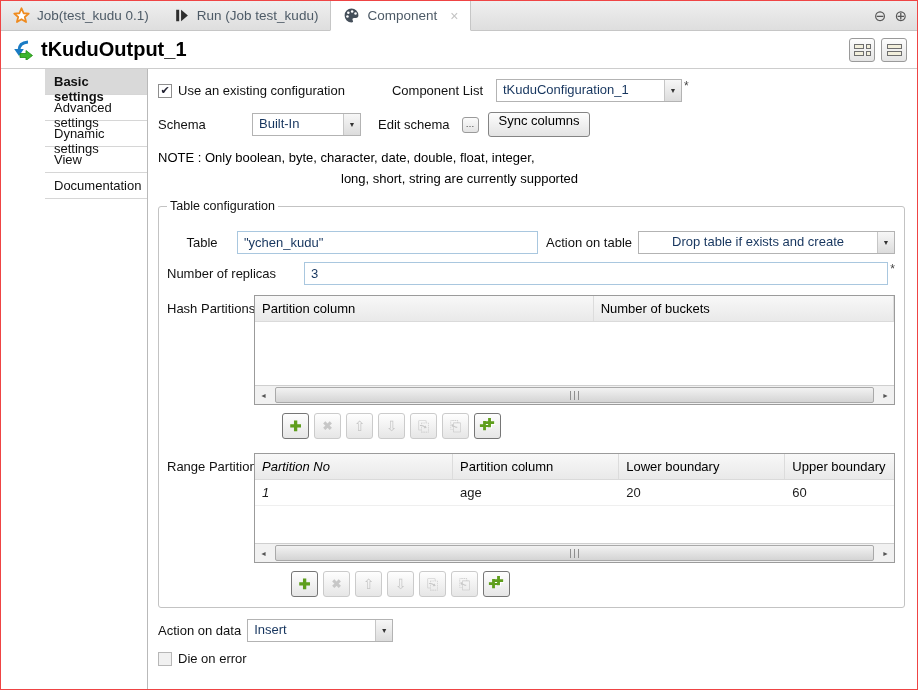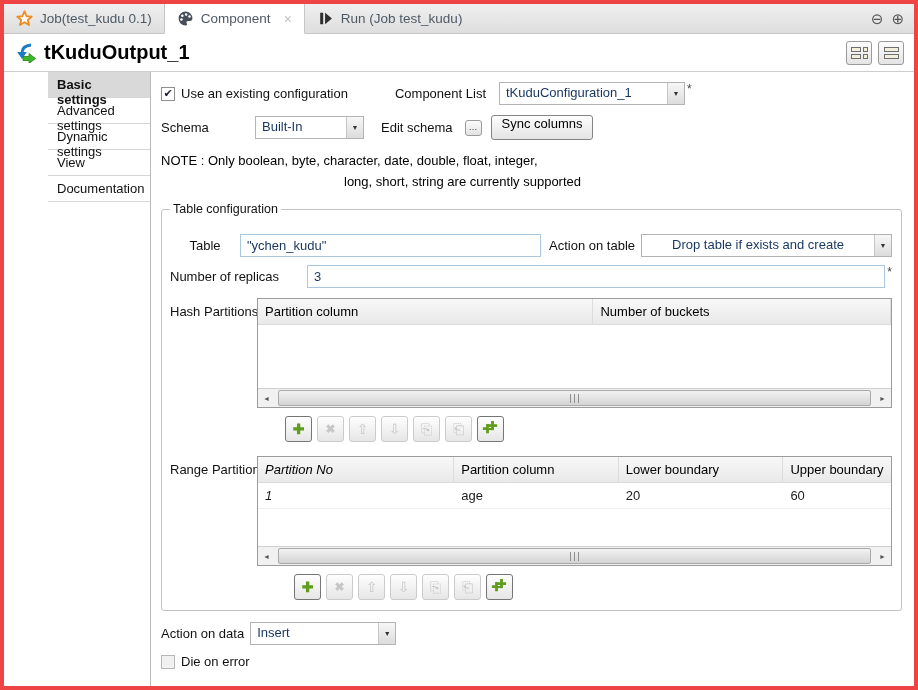--- a/index.html
+++ b/index.html
@@ -1,19 +1,19 @@
 <!DOCTYPE html>
 <html><head>
 <meta charset="utf-8">
 <style>
   * { margin:0; padding:0; box-sizing:border-box; }
   html,body { background:#fff; }
   body { font-family:"Liberation Sans", sans-serif; font-size:13px; color:#1a1a1a; }
 
-  .window { width:918px; height:690px; border:4px solid #ef4444; background:#fff; overflow:hidden; position:relative; }
+  .window { width:918px; height:690px; border:1px solid #ef4444; background:#fff; overflow:hidden; position:relative; }
 
   
   .tabbar { height:30px; background:linear-gradient(#efefef,#dedede); display:flex; align-items:stretch; border-bottom:1px solid #c6c6c6; }
   .tab { display:flex; align-items:center; gap:7px; padding:0 12px; color:#4d5a66; font-size:13.5px; cursor:default; white-space:nowrap; }
   .tab.active { background:#fff; border-left:1px solid #c6c6c6; border-right:1px solid #c6c6c6; border-bottom:1px solid #fff; margin-bottom:-1px; }
   .tab .close { color:#c3c3c3; font-size:14px; margin-left:6px; }
   .tabbar-actions { margin-left:auto; display:flex; align-items:center; gap:8px; padding-right:10px; color:#555; font-size:15px; }
   .tabicon { display:inline-flex; width:17px; height:17px; }
 
   
@@ -96,42 +96,42 @@
 
   <div class="tabbar">
     <div class="tab">
       <span class="tabicon">
         <svg width="17" height="17" viewBox="0 0 16 16">
             <polygon points="8,1.2 10,5.9 14.8,6.2 11.1,9.4 12.3,14.2 8,11.5 3.7,14.2 4.9,9.4 1.2,6.2 6,5.9" fill="#fff" stroke="#ef8b1f" stroke-width="1.7" stroke-linejoin="round"></polygon>
           </svg>
       </span>
       <span>Job(test_kudu 0.1)</span>
     </div>
+    <div class="tab">
+      <span class="tabicon">
+        <svg width="17" height="17" viewBox="0 0 16 16">
+            <rect x="3" y="2.6" width="2.8" height="10.8" fill="#2e2e2e"></rect>
+            <polygon points="7.6,2.6 14,8 7.6,13.4" fill="#2e2e2e"></polygon>
+          </svg>
+      </span>
+      <span>Run (Job test_kudu)</span>
+    </div>
     <div class="tab active">
       <span class="tabicon">
         <svg width="17" height="17" viewBox="0 0 16 16">
             <path d="M8 1.5 a6.5 6.5 0 1 0 0 13 c1.6 0 1.8-1 1.2-1.9 -0.7-1-0.2-2.2 1.2-2.2 h1.8 c1.4 0 2.3-1 2.3-2.4 A6.5 6.5 0 0 0 8 1.5 z" fill="#454f5a"></path>
             <circle cx="5" cy="5.4" r="1.2" fill="#fff"></circle>
             <circle cx="8.6" cy="4.2" r="1.2" fill="#fff"></circle>
             <circle cx="11.8" cy="6.2" r="1.2" fill="#fff"></circle>
             <circle cx="4.2" cy="9" r="1.2" fill="#fff"></circle>
           </svg>
       </span>
       <span>Component</span>
       <span class="close">×</span>
     </div>
-    <div class="tab">
-      <span class="tabicon">
-        <svg width="17" height="17" viewBox="0 0 16 16">
-            <rect x="3" y="2.6" width="2.8" height="10.8" fill="#2e2e2e"></rect>
-            <polygon points="7.6,2.6 14,8 7.6,13.4" fill="#2e2e2e"></polygon>
-          </svg>
-      </span>
-      <span>Run (Job test_kudu)</span>
-    </div>
     <div class="tabbar-actions">
       <span>⊖</span>
       <span>⊕</span>
     </div>
   </div>
 
   <div class="titlebar">
     <span style="display:inline-flex;">
       <svg width="22" height="20" viewBox="0 0 22 20">
           <path d="M17 2 C10 2.5 8 6 8 10.5" stroke="#1a7bc4" stroke-width="3" fill="none"></path>

